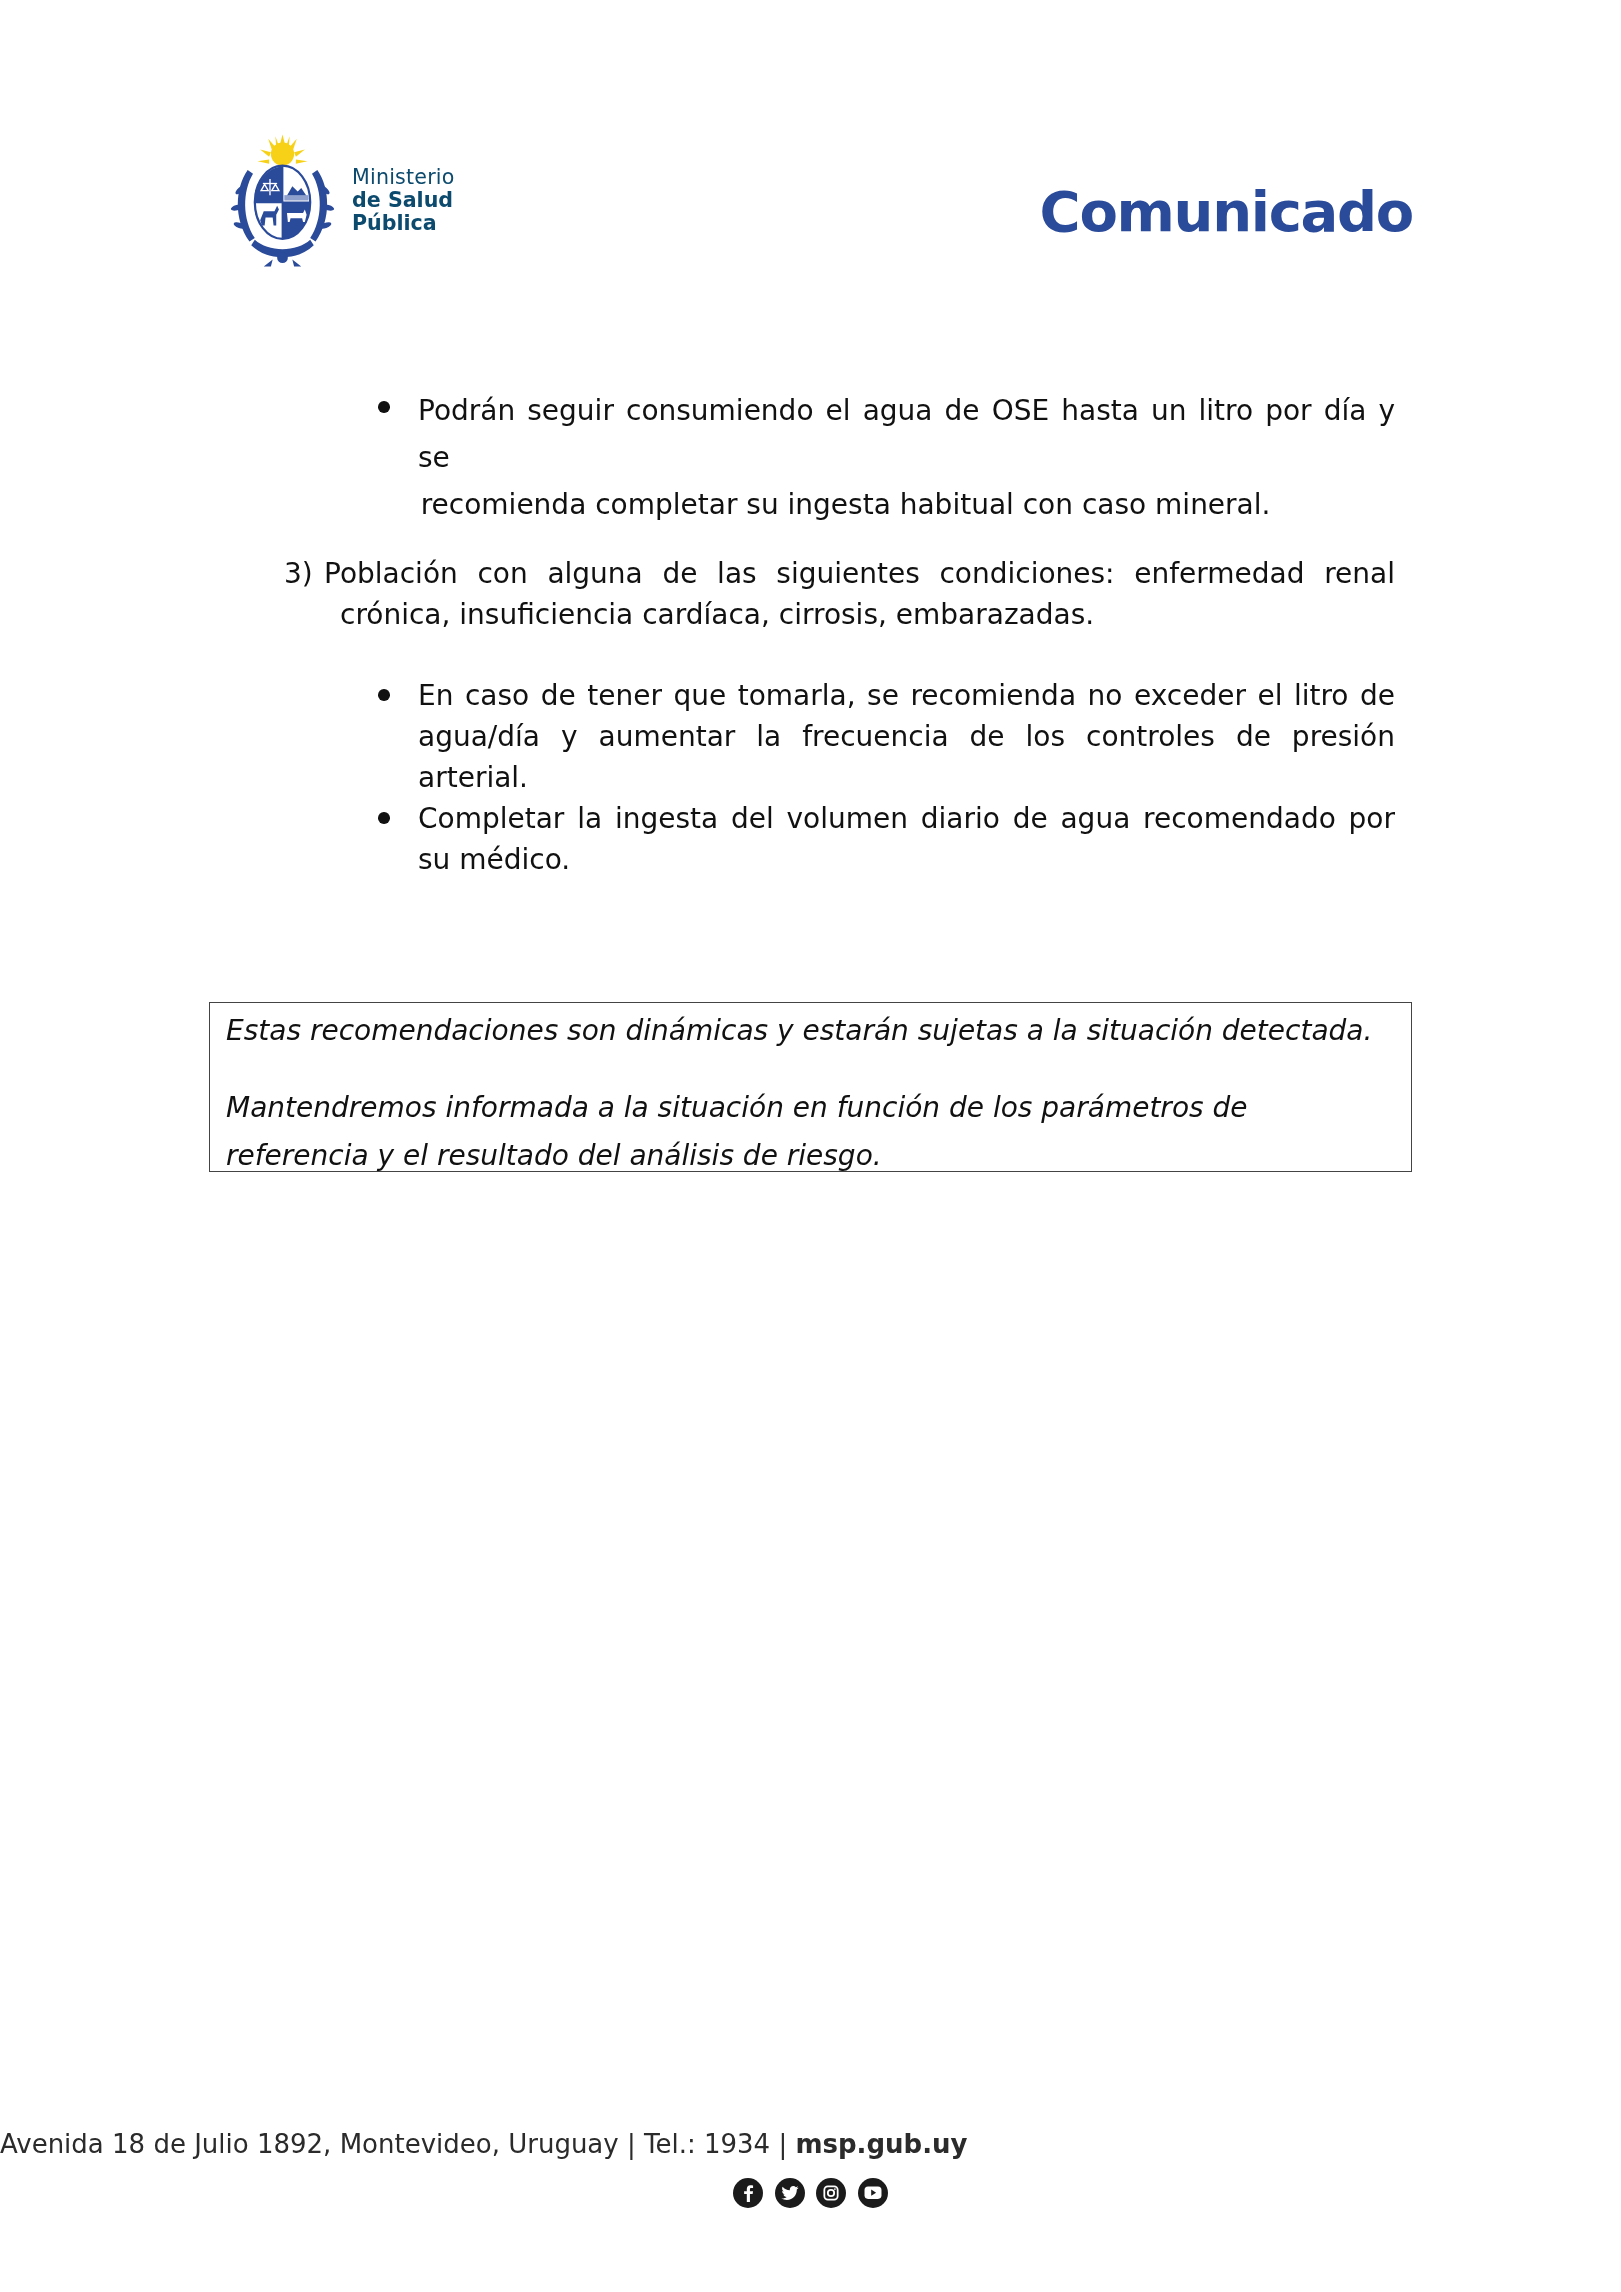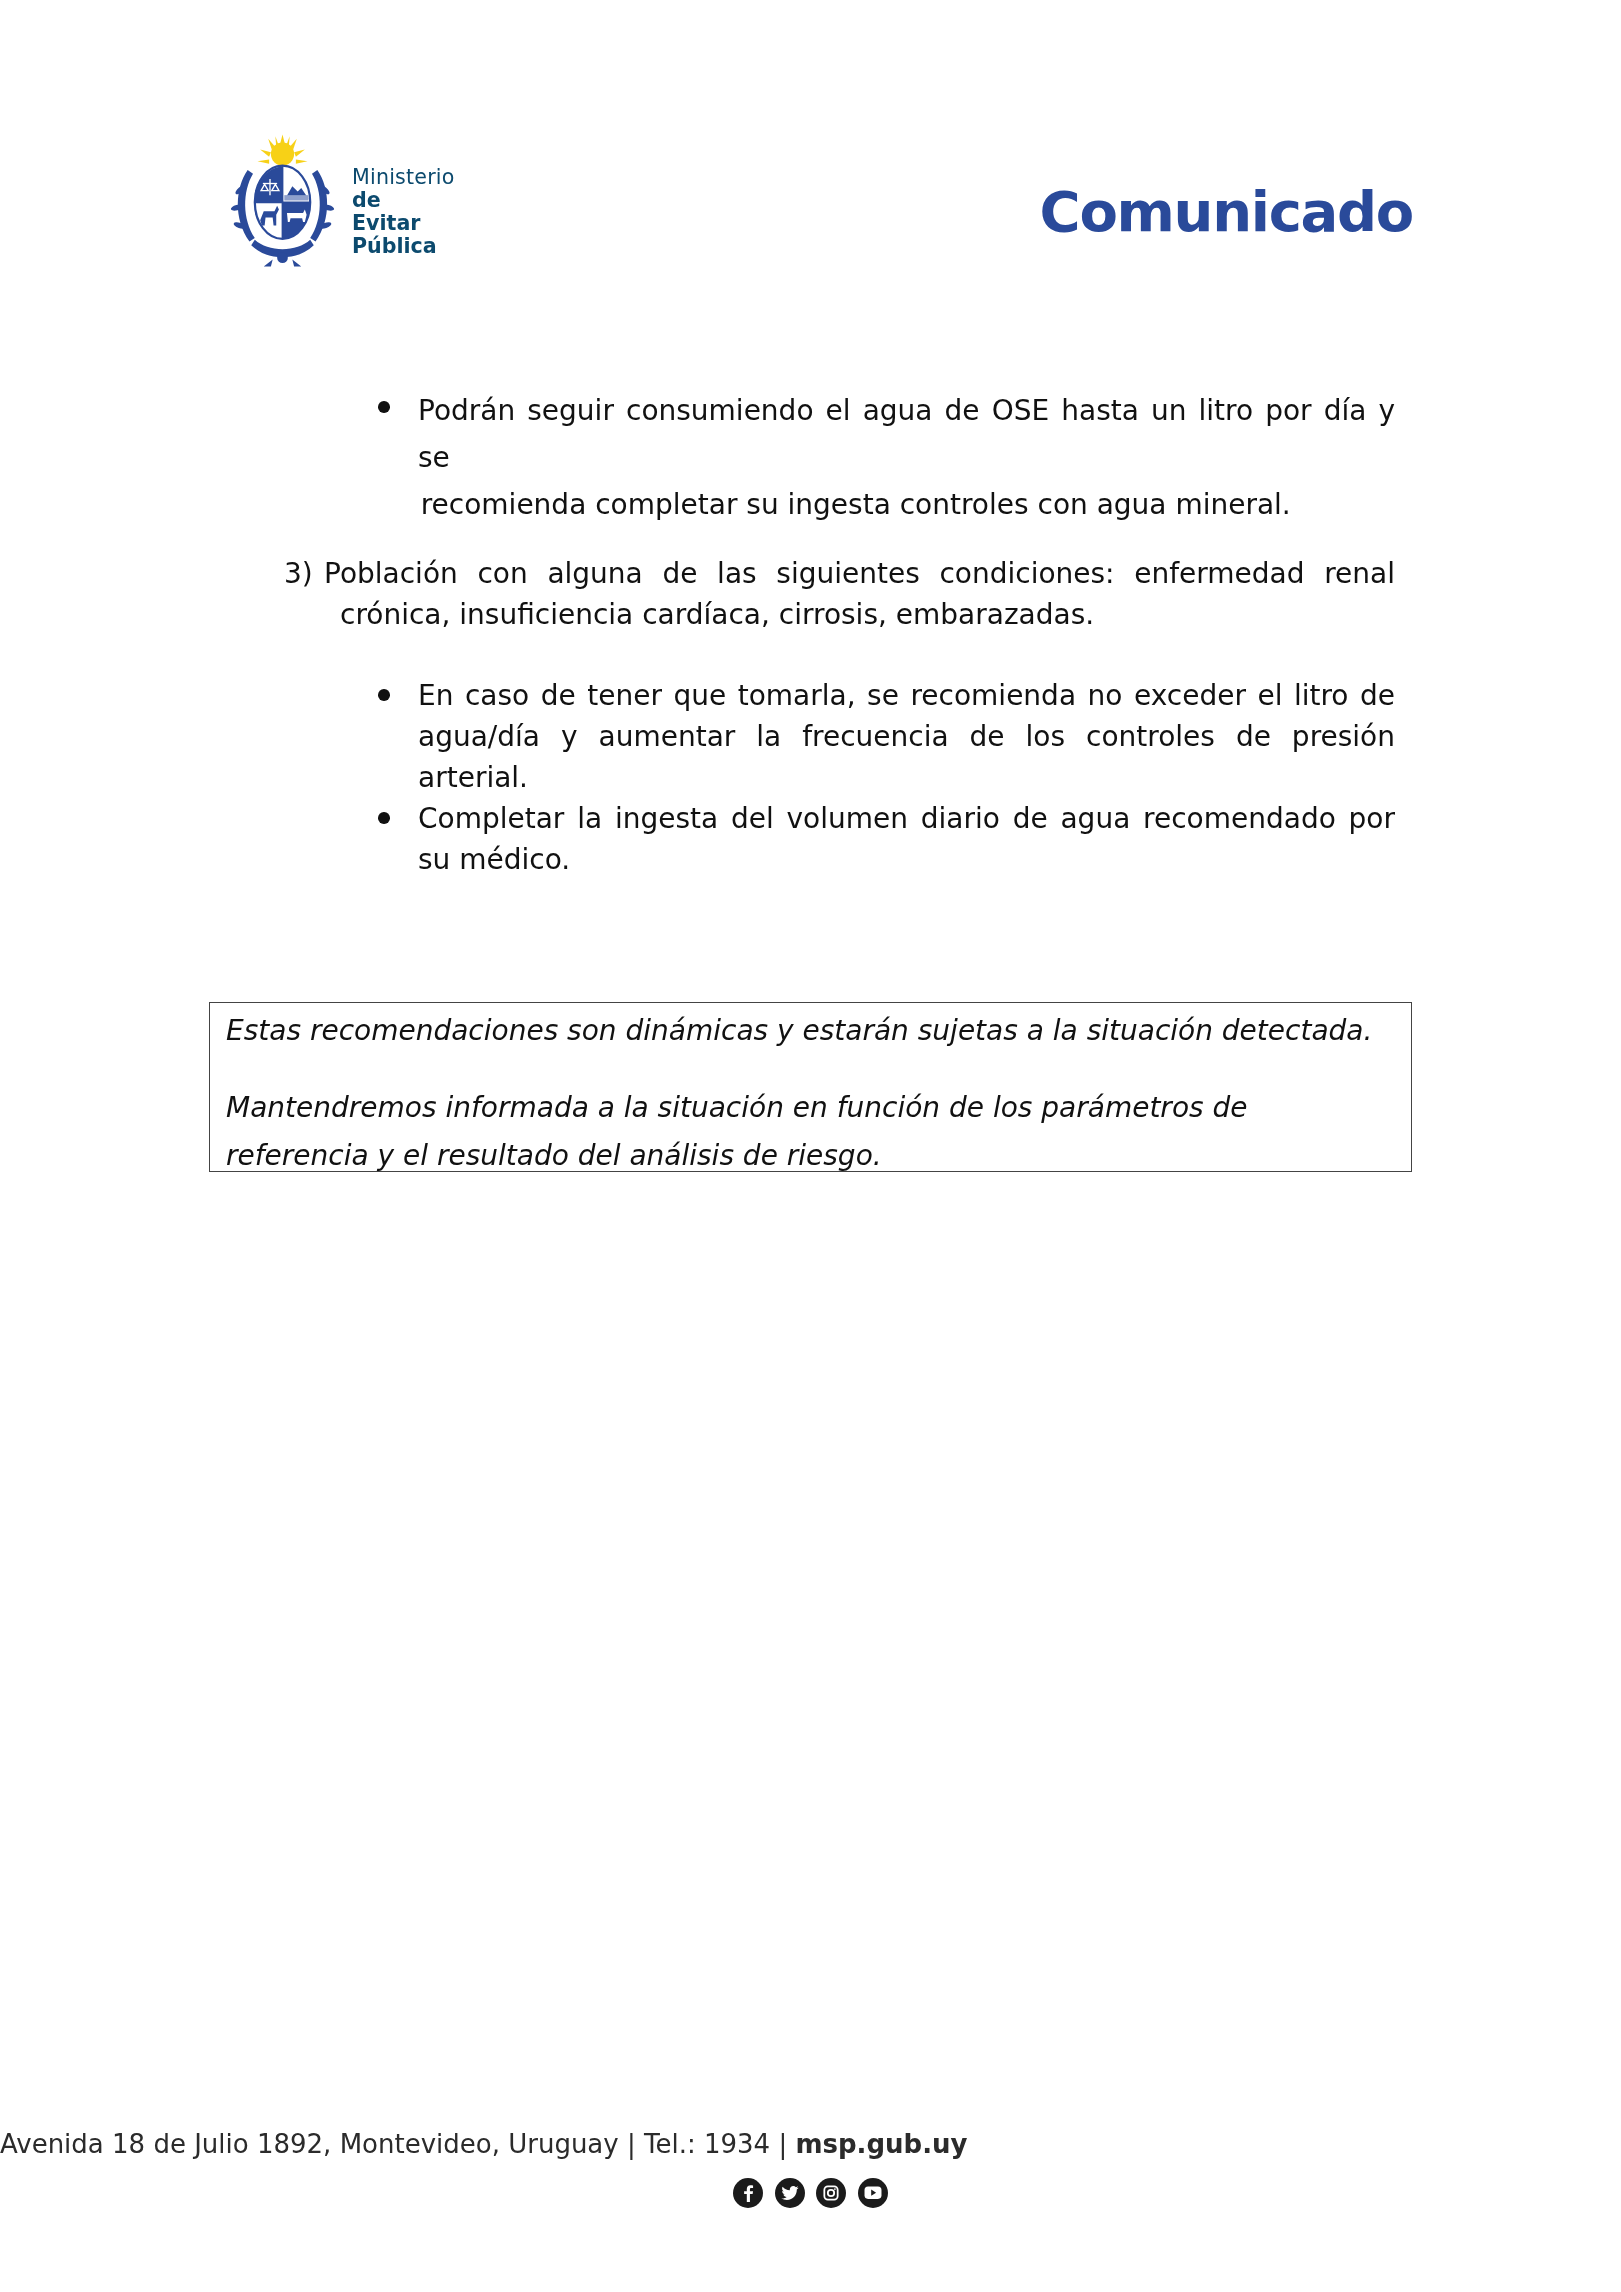--- a/index.html
+++ b/index.html
@@ -107,32 +107,32 @@
       <line x1="39" y1="55" x2="55" y2="55"></line>
       <path d="M37,63 L41,56 L45,63 Z M49,63 L53,56 L57,63 Z"></path>
     </g>
     <path d="M64,72 L72,58 L78,64 L82,60 L90,72 Z" fill="#2a4a9a"></path>
     <rect x="63" y="68" width="27" height="6" fill="#8fa0cc"></rect>
     <path d="M36,96 L40,86 L52,86 L55,80 L57,84 L54,90 L54,102 L51,102 L50,93 L42,93 L41,102 L38,102 Z" fill="#2a4a9a"></path>
     <path d="M66,88 L84,88 L86,84 L88,90 L86,98 L84,98 L83,94 L70,94 L69,98 L67,98 Z" fill="#ffffff"></path>
   </svg>
   <div id="logo-text" class="abs">
     <div class="l1">Ministerio</div>
-    <div class="l2">de Evitar</div>
+    <div class="l2">de Salud</div>
     <div class="l3">Pública</div>
   </div>
 </div>
 
 <h1 id="doc-title" class="abs">Comunicado</h1>
 
 <ul id="list-a" class="abs bullet-list txt just">
   <li class="bullet-item">
     <span class="bullet-dot"></span>
     <span>Podrán seguir consumiendo el agua de OSE hasta un litro por día y se</span><br>
-    <span class="cont">recomienda completar su ingesta controles con agua mineral.</span>
+    <span class="cont">recomienda completar su ingesta habitual con caso mineral.</span>
   </li>
 </ul>
 
 <div id="section-3" class="abs txt just">
   <div style="text-align: justify; text-align-last: justify;">
     <span class="num">3)</span><span>Población con alguna de las siguientes condiciones: enfermedad renal</span>
   </div>
   <span class="line2">crónica, insuficiencia cardíaca, cirrosis, embarazadas.</span>
 </div>
 

